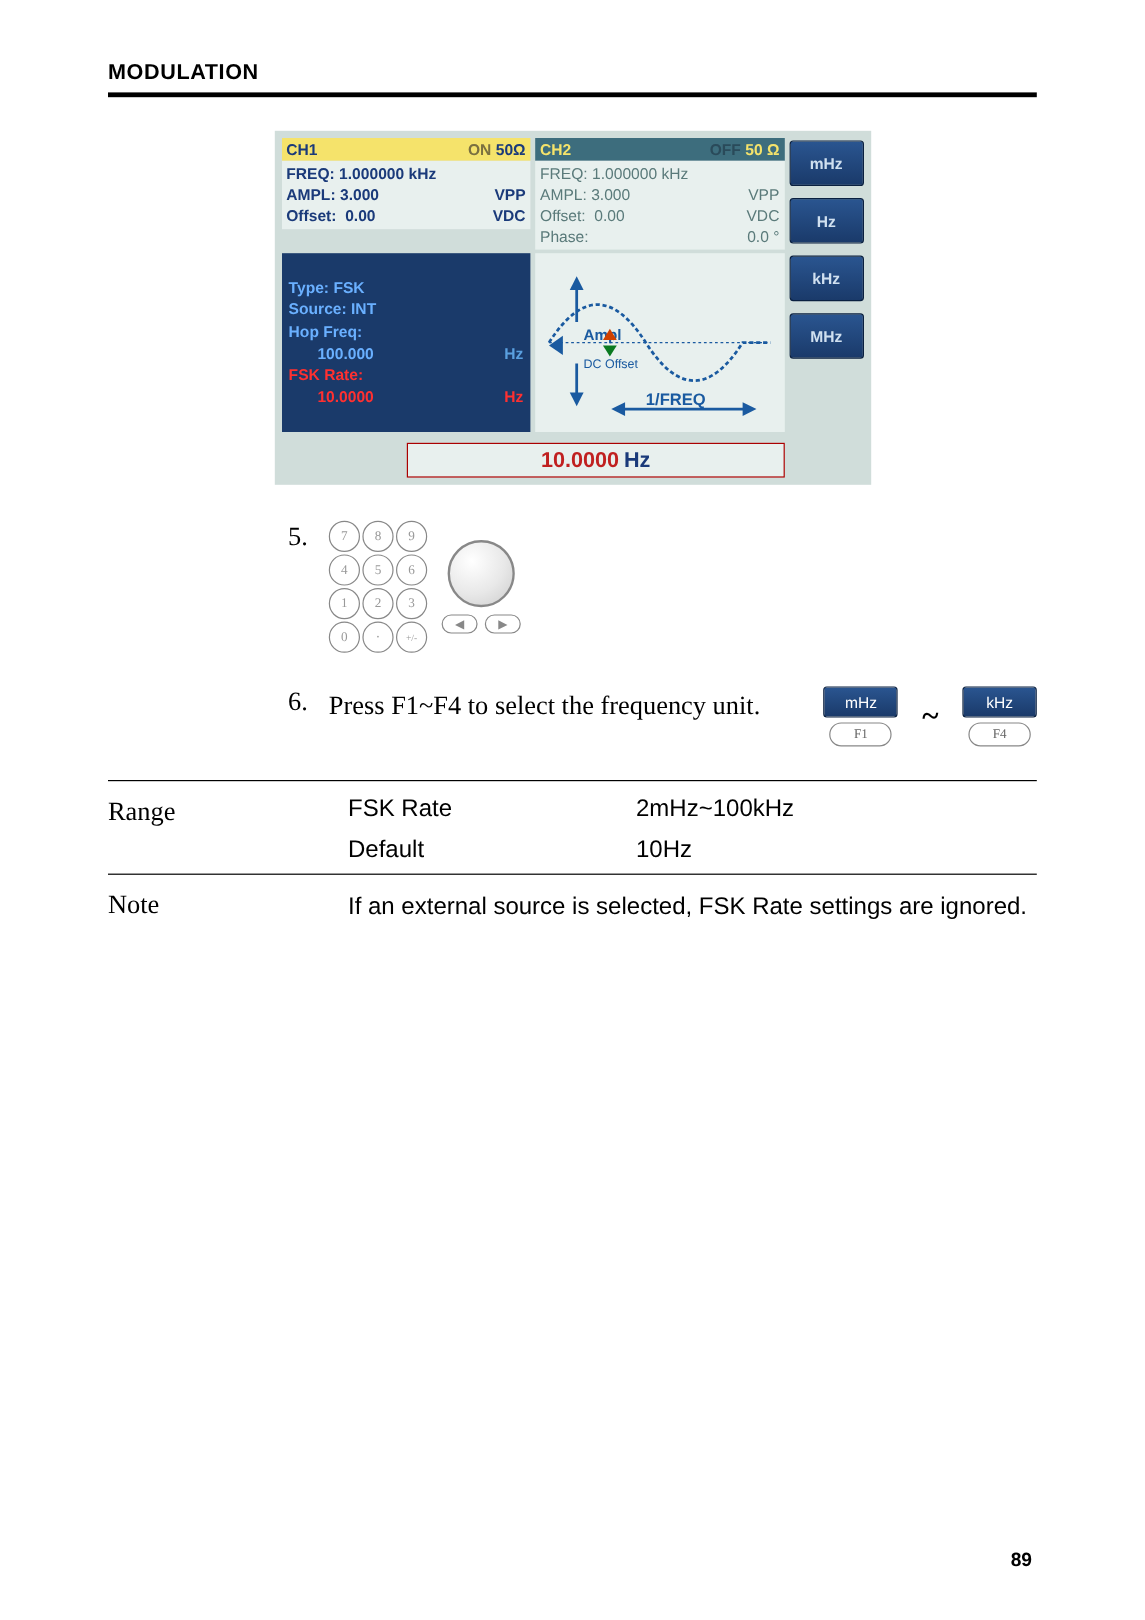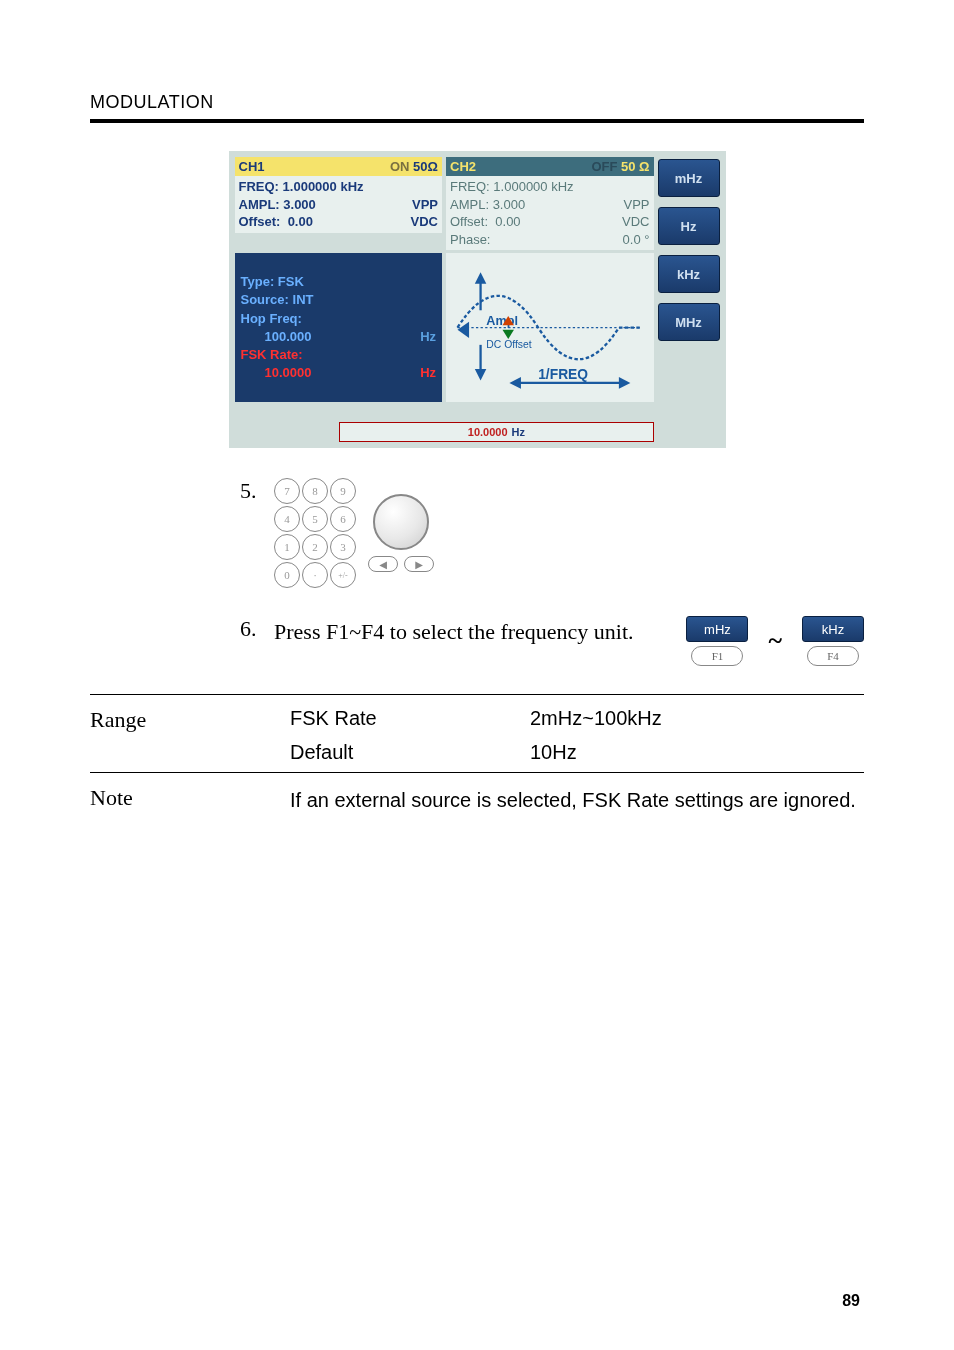--- a/index.html
+++ b/index.html
@@ -22,24 +22,23 @@
     .logo {
       font-family: Arial, sans-serif;
       font-weight: 900;
       font-size: 32px;
       letter-spacing: 2px;
       font-style: italic;
     }
     .logo-g { font-style: normal; }
     .header-title {
       font-family: Arial, sans-serif;
-      font-weight: 400;
+      font-weight: 700;
       font-size: 18px;
       letter-spacing: 0.5px;
-      margin-top: 42px;
     }
     .screenshot {
       width: 497px;
       margin: 0 auto 30px auto;
       background: #d0ddda;
       padding: 6px;
       display: flex;
       gap: 4px;
     }
     .screen-left {
@@ -95,24 +94,24 @@
     .info-box .hz { color: #5aa0e0; float: right; }
     .wave-box {
       background: #e8f0ee;
       width: 50%;
       position: relative;
       font-size: 10px;
     }
     .wave-box svg { width: 100%; height: 100%; }
     .freq-bar {
       background: #e8f0ee;
-      margin-top: 20px;
+      margin-top: 9px;
       padding: 3px 6px;
       font-family: Arial, sans-serif;
-      font-size: 11px;
+      font-size: 18px;
       font-weight: bold;
       color: #c02020;
       text-align: center;
       border: 1px solid #a00;
       margin-left: 25%;
       width: 75%;
       position: relative;
     }
     .freq-bar .hz-unit { color: #1a3a7a; margin-left: 4px; }
     .func-col {

